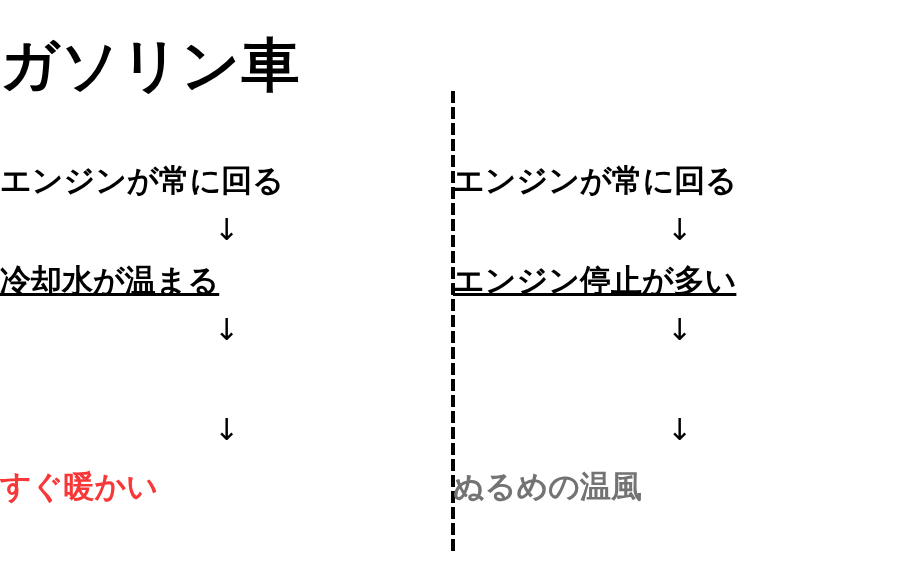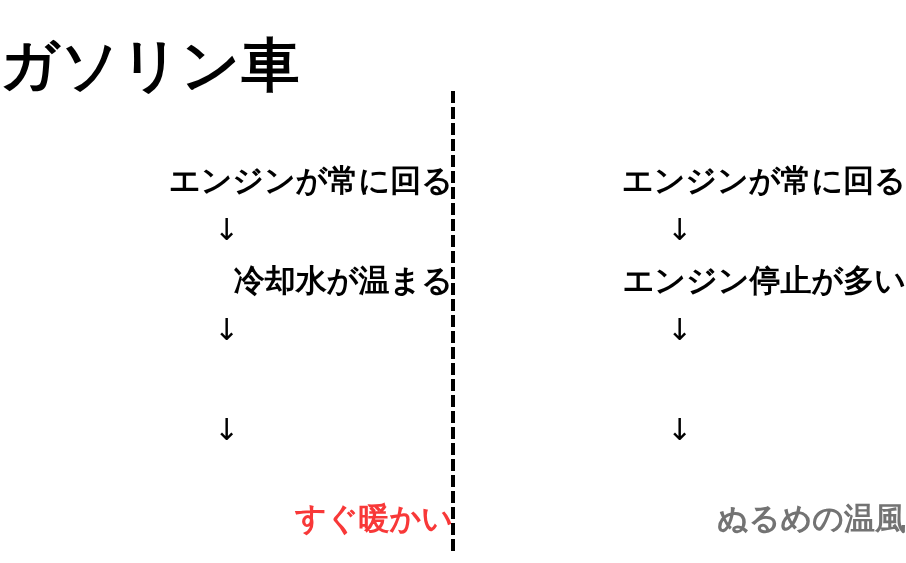--- a/index.html
+++ b/index.html
@@ -32,43 +32,43 @@
       font-size: 58px;
       font-weight: bold;
       line-height: 70px;
       letter-spacing: 1px;
     }
 
     .step {
       position: absolute;
       left: 0;
       width: 100%;
-      text-align: right;
+      text-align: left;
       font-size: 31px;
       font-weight: bold;
       line-height: 40px;
       white-space: nowrap;
     }
     .arrow {
       position: absolute;
       left: 0;
       width: 100%;
       text-align: center;
       font-size: 30px;
       font-weight: normal;
       line-height: 36px;
     }
 
     .s1 { top: 160px; }
     .a1 { top: 212px; }
-    .s2 { top: 260px; }
+    .s2 { top: 260px; text-decoration: underline; }
     .a2 { top: 312px; }
     .s3 { top: 360px; }
     .a3 { top: 412px; }
-    .s4 { top: 466px; margin-top: 32px; }
+    .s4 { top: 466px; }
 
     .result-hot { color: #f83838; }
     .result-warm { color: #737373; }
 
     .divider {
       position: absolute;
       left: 451px;
       top: 91px;
       width: 4px;
       height: 460px;

